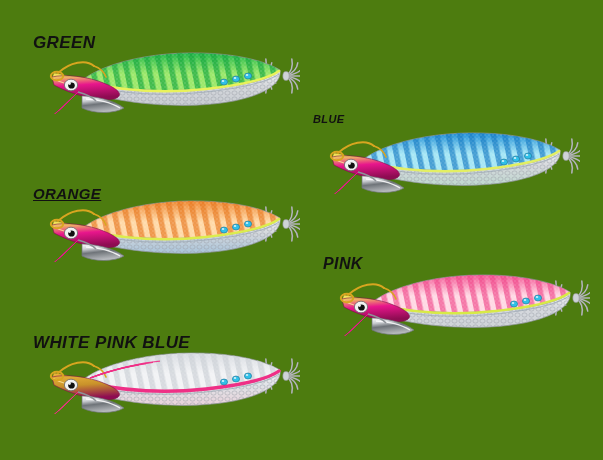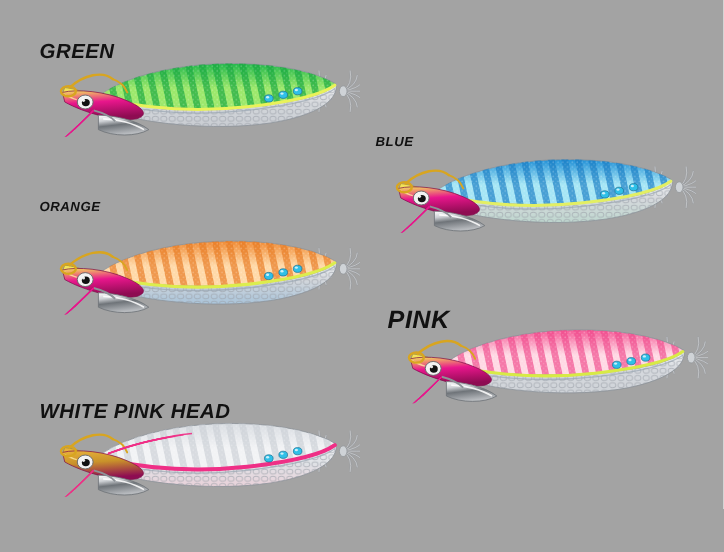--- a/index.html
+++ b/index.html
@@ -8,21 +8,21 @@
     padding: 0;
     background: #ffffff;
   }
   body {
     font-family: "Liberation Sans", sans-serif;
   }
   #page {
     position: relative;
     width: 603px;
     height: 460px;
-    background: #a3a3a3;
+    background: #4d7c0f;
     overflow: hidden;
   }
   .lure-label {
     position: absolute;
     font-family: "Liberation Sans", sans-serif;
     font-weight: bold;
     font-style: italic;
     color: #111111;
     white-space: nowrap;
     letter-spacing: 0.4px;
@@ -277,21 +277,21 @@
         <path d="M 50 50 C 58 52, 64 55, 68 59" fill="none" stroke="#8d9297" stroke-width="1.6"></path>
       </g>
       <g>
         <path d="M 50 50 Q 42 58 34 66" fill="none" stroke="#e8168c" stroke-width="0.9" opacity="0.85"></path>
         <path d="M 50 50 Q 40 60 31 68.5" fill="none" stroke="#e8168c" stroke-width="0.9" opacity="0.85"></path>
         <path d="M 50 50 Q 38 62 28 71" fill="none" stroke="#e8168c" stroke-width="0.9" opacity="0.85"></path>
         <path d="M 50 50 Q 36 64 25 73.5" fill="none" stroke="#e8168c" stroke-width="0.9" opacity="0.85"></path>
         <path d="M 50 50 Q 34 66 22 76" fill="none" stroke="#e8168c" stroke-width="0.9" opacity="0.85"></path>
       </g>
     </svg>
-    <div class="lure-label" style="left: 33px; top: 168px; font-size: 11px; color: rgb(17, 17, 17);">ORANGE</div>
+    <div class="lure-label" style="left: 33px; top: 186px; font-size: 15px; color: rgb(17, 17, 17); text-decoration: underline;">ORANGE</div>
     <svg class="lure-svg" width="272" height="72" viewBox="0 0 272 72" style="left: 28px; top: 190px;">
       <defs>
         <linearGradient id="bk_orange" x1="0" y1="0" x2="0" y2="1">
           <stop offset="0%" stop-color="#f08a33"></stop>
           <stop offset="55%" stop-color="#ffd9a8"></stop>
           <stop offset="100%" stop-color="#ffd9a8"></stop>
         </linearGradient>
         <linearGradient id="bl_orange" x1="0" y1="0" x2="0" y2="1">
           <stop offset="0%" stop-color="#f4f5f7"></stop>
           <stop offset="45%" stop-color="#d2d6db"></stop>
@@ -400,21 +400,21 @@
         <path d="M 50 50 C 58 52, 64 55, 68 59" fill="none" stroke="#8d9297" stroke-width="1.6"></path>
       </g>
       <g>
         <path d="M 50 50 Q 42 58 34 66" fill="none" stroke="#e8168c" stroke-width="0.9" opacity="0.85"></path>
         <path d="M 50 50 Q 40 60 31 68.5" fill="none" stroke="#e8168c" stroke-width="0.9" opacity="0.85"></path>
         <path d="M 50 50 Q 38 62 28 71" fill="none" stroke="#e8168c" stroke-width="0.9" opacity="0.85"></path>
         <path d="M 50 50 Q 36 64 25 73.5" fill="none" stroke="#e8168c" stroke-width="0.9" opacity="0.85"></path>
         <path d="M 50 50 Q 34 66 22 76" fill="none" stroke="#e8168c" stroke-width="0.9" opacity="0.85"></path>
       </g>
     </svg>
-    <div class="lure-label" style="left: 323px; top: 256px; font-size: 21px; color: rgb(17, 17, 17);">PINK</div>
+    <div class="lure-label" style="left: 323px; top: 256px; font-size: 16px; color: rgb(17, 17, 17);">PINK</div>
     <svg class="lure-svg" width="272" height="72" viewBox="0 0 272 72" style="left: 318px; top: 264px;">
       <defs>
         <linearGradient id="bk_pink" x1="0" y1="0" x2="0" y2="1">
           <stop offset="0%" stop-color="#f55a97"></stop>
           <stop offset="55%" stop-color="#ffd9e4"></stop>
           <stop offset="100%" stop-color="#ffd9e4"></stop>
         </linearGradient>
         <linearGradient id="bl_pink" x1="0" y1="0" x2="0" y2="1">
           <stop offset="0%" stop-color="#f4f5f7"></stop>
           <stop offset="45%" stop-color="#d6d9de"></stop>
@@ -523,21 +523,21 @@
         <path d="M 50 50 C 58 52, 64 55, 68 59" fill="none" stroke="#8d9297" stroke-width="1.6"></path>
       </g>
       <g>
         <path d="M 50 50 Q 42 58 34 66" fill="none" stroke="#e8168c" stroke-width="0.9" opacity="0.85"></path>
         <path d="M 50 50 Q 40 60 31 68.5" fill="none" stroke="#e8168c" stroke-width="0.9" opacity="0.85"></path>
         <path d="M 50 50 Q 38 62 28 71" fill="none" stroke="#e8168c" stroke-width="0.9" opacity="0.85"></path>
         <path d="M 50 50 Q 36 64 25 73.5" fill="none" stroke="#e8168c" stroke-width="0.9" opacity="0.85"></path>
         <path d="M 50 50 Q 34 66 22 76" fill="none" stroke="#e8168c" stroke-width="0.9" opacity="0.85"></path>
       </g>
     </svg>
-    <div class="lure-label" style="left: 33px; top: 334px; font-size: 17px; color: rgb(17, 17, 17);">WHITE PINK HEAD</div>
+    <div class="lure-label" style="left: 33px; top: 334px; font-size: 17px; color: rgb(17, 17, 17);">WHITE PINK BLUE</div>
     <svg class="lure-svg" width="272" height="72" viewBox="0 0 272 72" style="left: 28px; top: 342px;">
       <defs>
         <linearGradient id="bk_white-pink-head" x1="0" y1="0" x2="0" y2="1">
           <stop offset="0%" stop-color="#d9dde2"></stop>
           <stop offset="55%" stop-color="#f2f3f5"></stop>
           <stop offset="100%" stop-color="#f2f3f5"></stop>
         </linearGradient>
         <linearGradient id="bl_white-pink-head" x1="0" y1="0" x2="0" y2="1">
           <stop offset="0%" stop-color="#f4f5f7"></stop>
           <stop offset="45%" stop-color="#dfe2e6"></stop>

